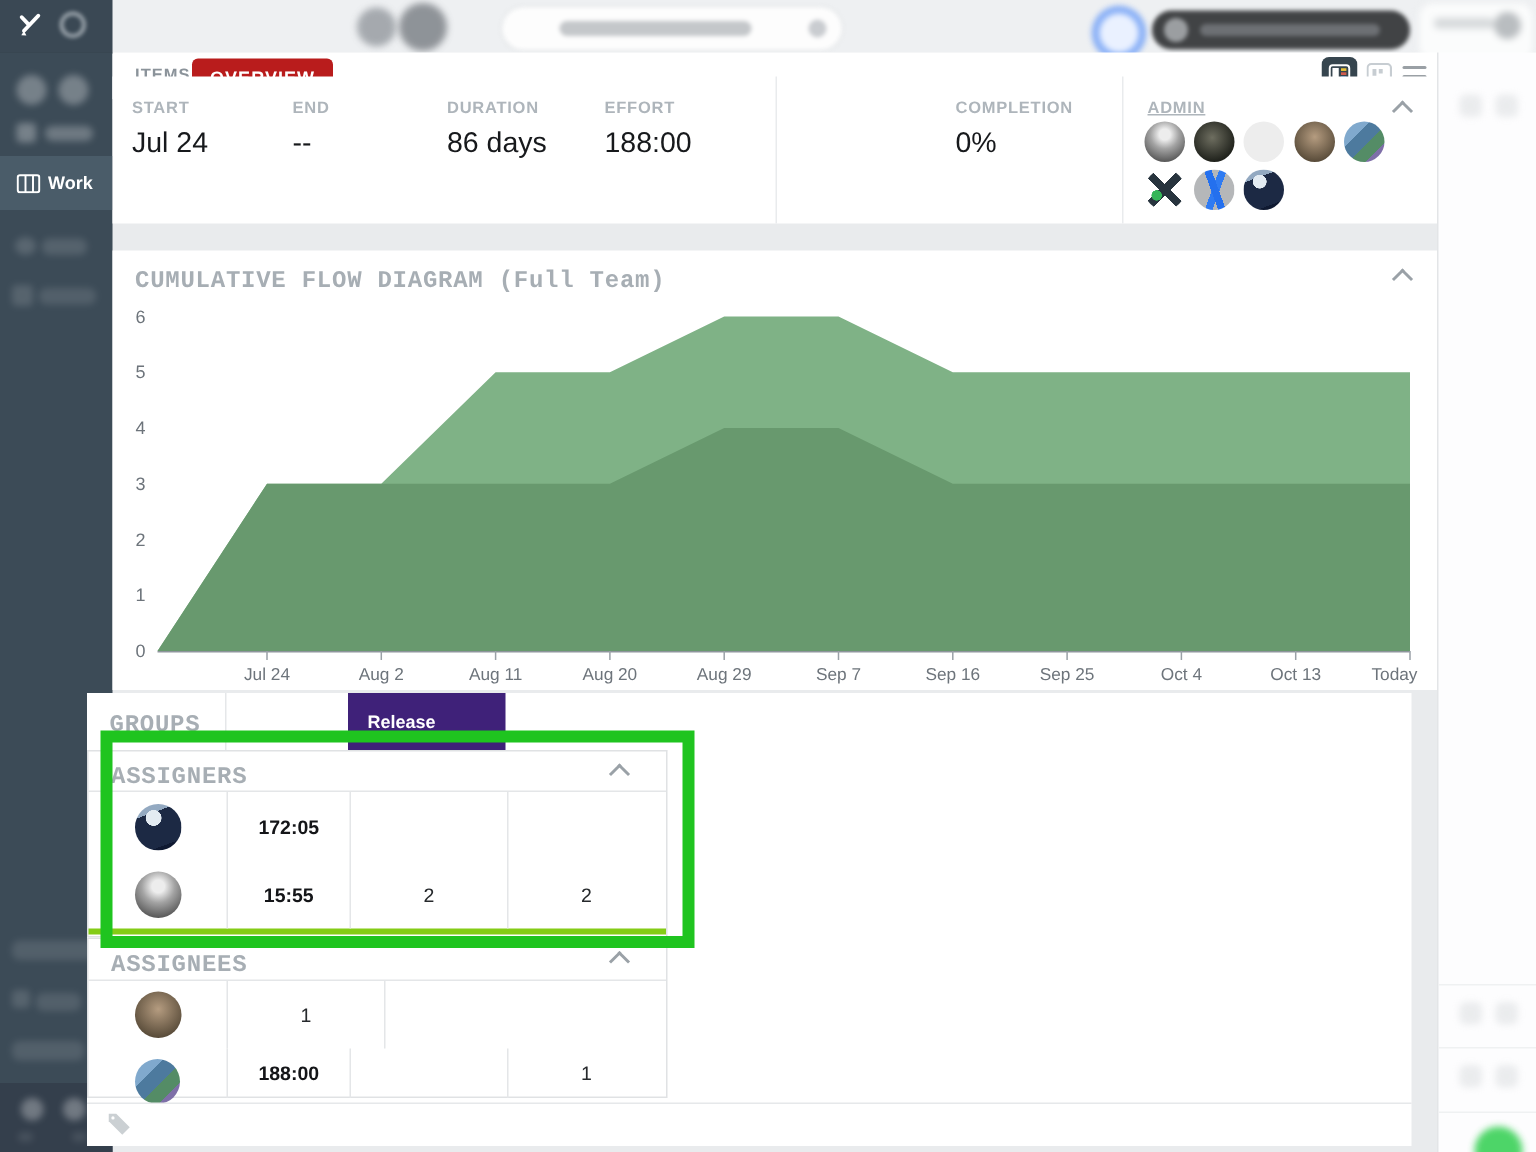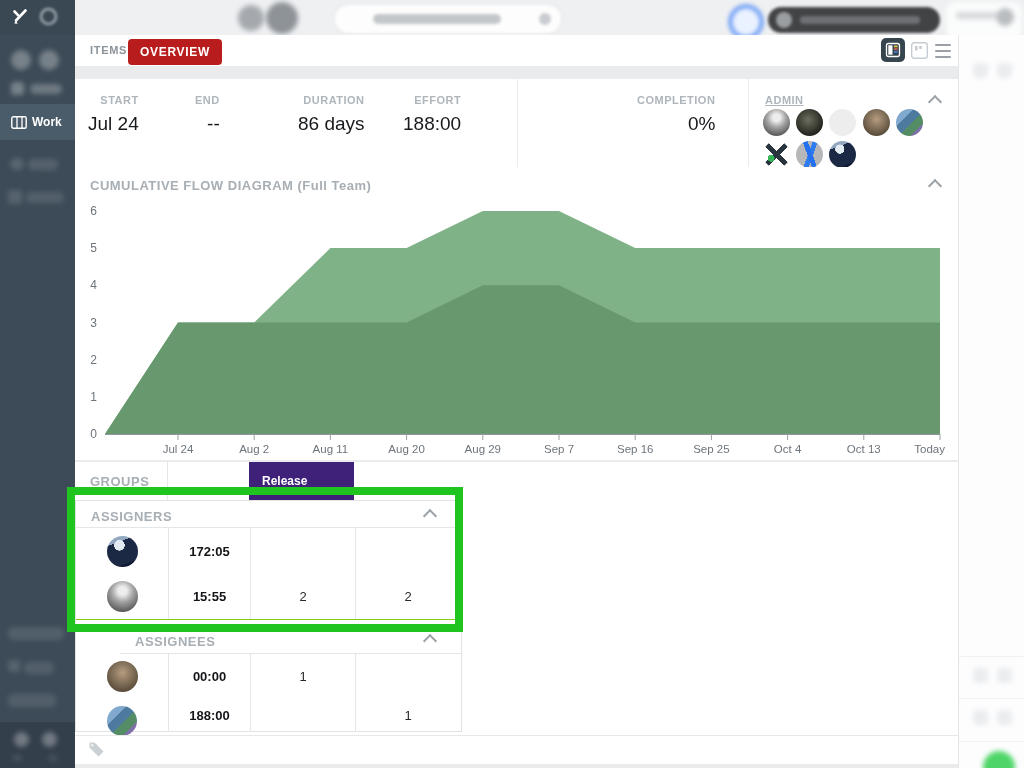--- a/index.html
+++ b/index.html
@@ -34,21 +34,21 @@
   .dock{position:absolute;left:0;top:687px;width:75px;height:46px;background:#343f4c;}
 
   
   .main-toolbar{position:absolute;left:75px;top:35px;width:883px;height:31px;background:#fff;}
   .tab-items{position:absolute;left:15px;top:9px;font-size:11px;font-weight:bold;letter-spacing:.7px;color:#8b939a;cursor:pointer;}
   .tab-overview{position:absolute;left:53px;top:4px;background:#b91c1c;color:#fff;font-size:12px;font-weight:bold;
       letter-spacing:.7px;padding:6px 12px;border-radius:4px;}
   .hamburger div{width:16px;height:2px;background:#9aa0a5;border-radius:1px;margin-bottom:4px;}
 
   
-  .stats-card{position:absolute;left:75px;top:79px;width:883px;height:98px;background:#fff;text-align:right;}
+  .stats-card{position:absolute;left:75px;top:51px;width:883px;height:98px;background:#fff;}
   .vdiv{position:absolute;top:0;width:1px;height:98px;background:#e9ebed;}
   .stat-label{font-size:11px;font-weight:bold;letter-spacing:.5px;color:#aeb5bb;}
   .stat-value{font-size:19px;color:#17191c;margin-top:7px;}
   .stat{position:absolute;top:15px;}
 
   .avatar{position:absolute;width:27px;height:27px;border-radius:50%;background:#ddd;}
   .av-gray-man{background:radial-gradient(circle at 50% 32%,#ededed 0 16%,#a3a3a3 42%,#5c5c5c 78%);}
   .av-dark-photo{background:radial-gradient(circle at 45% 40%,#6e6e60,#20221c 72%);}
   .av-empty{background:#ededed;}
   .av-brown-man{background:radial-gradient(circle at 50% 38%,#b59c80,#574a38 78%);}
@@ -60,24 +60,24 @@
   .av-lightning{background:
       linear-gradient(70deg,rgba(0,0,0,0) 44%,#2470ee 44% 58%,rgba(0,0,0,0) 58%),
       linear-gradient(110deg,rgba(0,0,0,0) 46%,#2f7bf2 46% 60%,rgba(0,0,0,0) 60%),#b5b7b9;}
   .av-penguin{background:
       radial-gradient(circle at 40% 30%,#e3ebf2 0 18%,rgba(0,0,0,0) 19%),
       linear-gradient(160deg,#93a9c1 0 24%,#1c2944 24% 82%,#0f1931 82%);}
 
   .chev-up{display:inline-block;width:8px;height:8px;border-left:2px solid #9aa1a7;border-top:2px solid #9aa1a7;transform:rotate(45deg);}
 
   .chart-card{position:absolute;left:75px;top:167px;width:883px;height:293px;background:#fff;}
-  .sec-label{font-size:13px;font-weight:bold;letter-spacing:.5px;color:#a7aeb4;}
-
-  
-  .tables-area{position:absolute;left:75px;top:462px;width:883px;height:302px;background:#fff;}
+  .sec-label{font-size:16px;font-weight:bold;letter-spacing:.5px;color:#a7aeb4;font-family:Liberation Mono, monospace;}
+
+  
+  .tables-area{position:absolute;left:58px;top:462px;width:883px;height:302px;background:#fff;}
   .groups-row{position:absolute;left:0;top:0;width:387px;height:38px;border-bottom:1px solid #e5e7e9;}
   .groups-row .v1{position:absolute;left:92px;top:0;width:1px;height:38px;background:#e5e7e9;}
   .gcell{position:absolute;top:0;height:38px;color:#fff;font-size:12px;font-weight:bold;display:flex;align-items:center;padding-left:13px;box-sizing:border-box;}
   .tcard{position:absolute;left:0;width:387px;background:#fff;border:1px solid #e0e2e4;box-sizing:border-box;}
   .tcard-head{position:relative;border-bottom:1px solid #e4e6e8;}
   .tcard-head .sec-label{position:absolute;left:15px;top:8px;}
   .tcard-head .chev-up{position:absolute;right:26px;top:10px;}
   .trow{display:flex;}
   .tc{box-sizing:border-box;display:flex;align-items:center;justify-content:center;font-size:13px;color:#26292c;}
   .tc1{width:92px;position:relative;}
@@ -269,51 +269,50 @@
       <div class="sec-label" style="position:absolute;left:15px;top:12px;">GROUPS</div>
       <div class="v1"></div>
       <div class="gcell" style="left: 174px; width: 105px; background: rgb(63, 33, 121);">Release</div>
     </div>
 
     <div class="tcard" style="top:38px;height:125px;">
       <div class="tcard-head" style="height:26px;">
         <span class="sec-label">ASSIGNERS</span>
         <span class="chev-up"></span>
       </div>
-      <div style="border-bottom:1px solid #84cc16;text-align:right;">
+      <div style="border-bottom:4px solid #84cc16;text-align:right;">
         <div class="trow" style="height:46px;">
           <div class="tc tc1">
               <div class="row-avatar avatar av-penguin" style="position:static;width:31px;height:31px;"></div>
             </div>
           <div class="tc tc2">172:05</div>
           <div class="tc tc3"></div>
           <div class="tc tc4"></div>
         </div>
         <div class="trow" style="height:45px;">
           <div class="tc tc1">
               <div class="row-avatar avatar av-gray-man" style="position:static;width:31px;height:31px;"></div>
             </div>
           <div class="tc tc2">15:55</div>
           <div class="tc tc3">2</div>
           <div class="tc tc4">2</div>
         </div>
       </div>
     </div>
 
     <div class="tcard" style="top:163px;height:107px;">
-      <div class="tcard-head" style="height:27px;margin-left:44px;">
+      <div class="tcard-head" style="height:27px;">
         <span class="sec-label">ASSIGNEES</span>
         <span class="chev-up"></span>
       </div>
       <div>
         <div class="trow" style="height:45px;">
           <div class="tc tc1">
               <div class="row-avatar avatar av-brown-man" style="position:static;width:31px;height:31px;"></div>
             </div>
-          <div class="tc tc2">00:00</div>
           <div class="tc tc3">1</div>
           <div class="tc tc4"></div>
         </div>
         <div class="trow" style="height:33px;">
           <div class="tc tc1">
               <div class="row-avatar avatar av-blue-collage" style="position:static;width:30px;height:30px;margin-top:10px;"></div>
             </div>
           <div class="tc tc2">188:00</div>
           <div class="tc tc3"></div>
           <div class="tc tc4">1</div>

